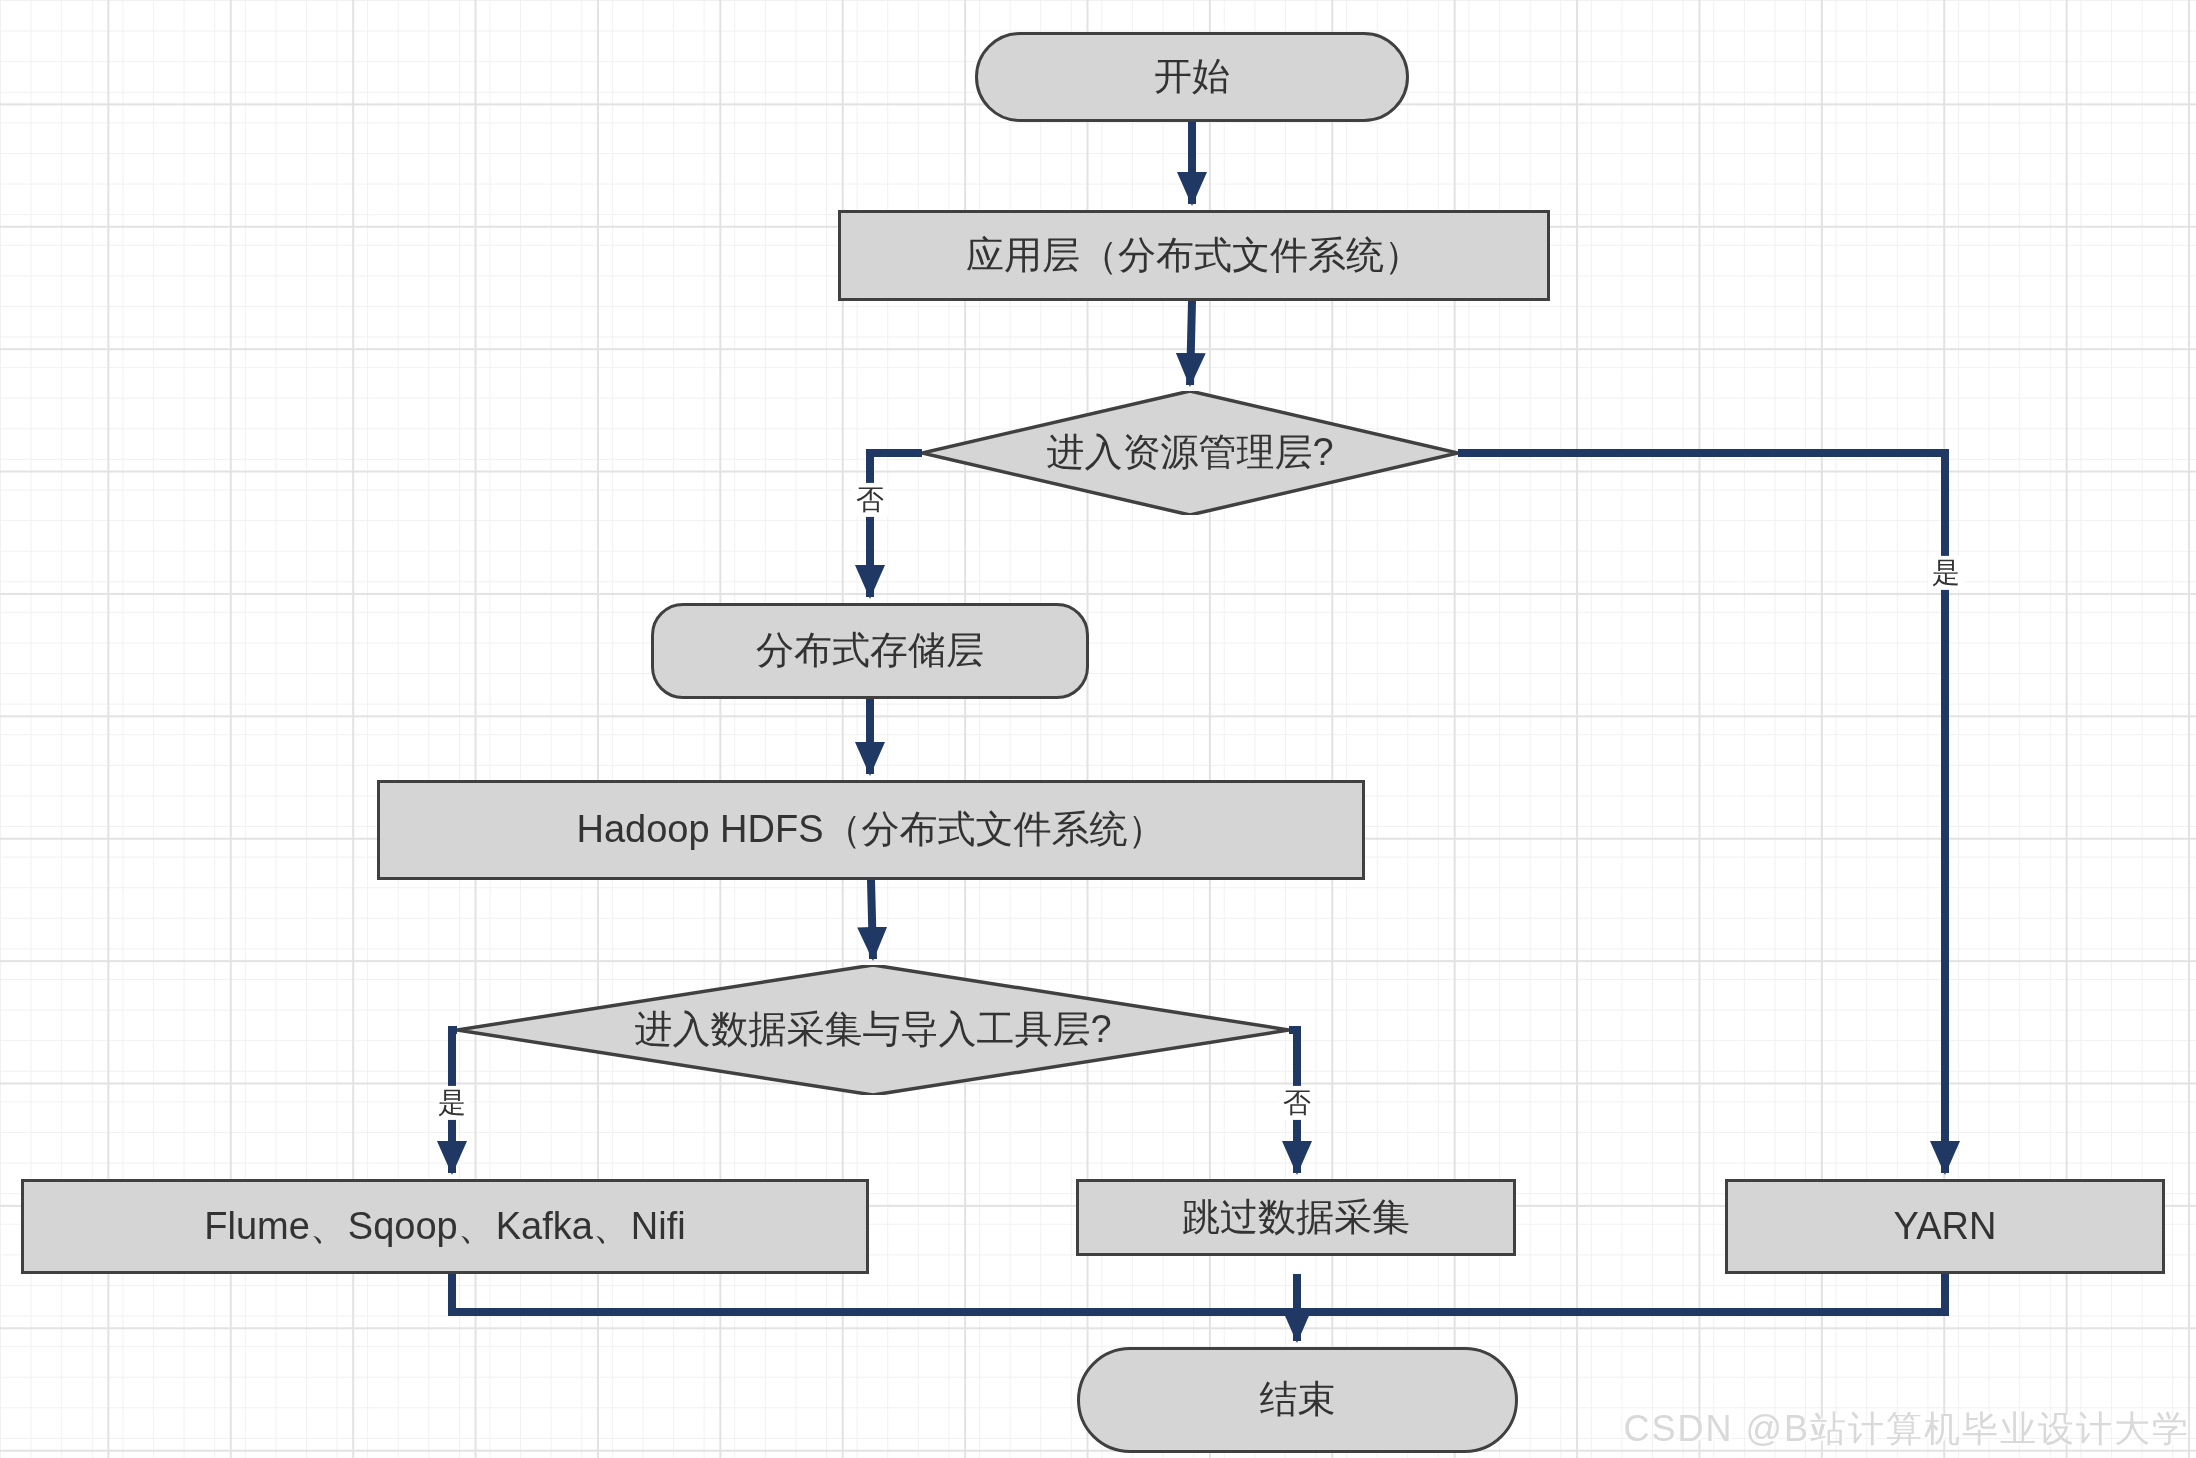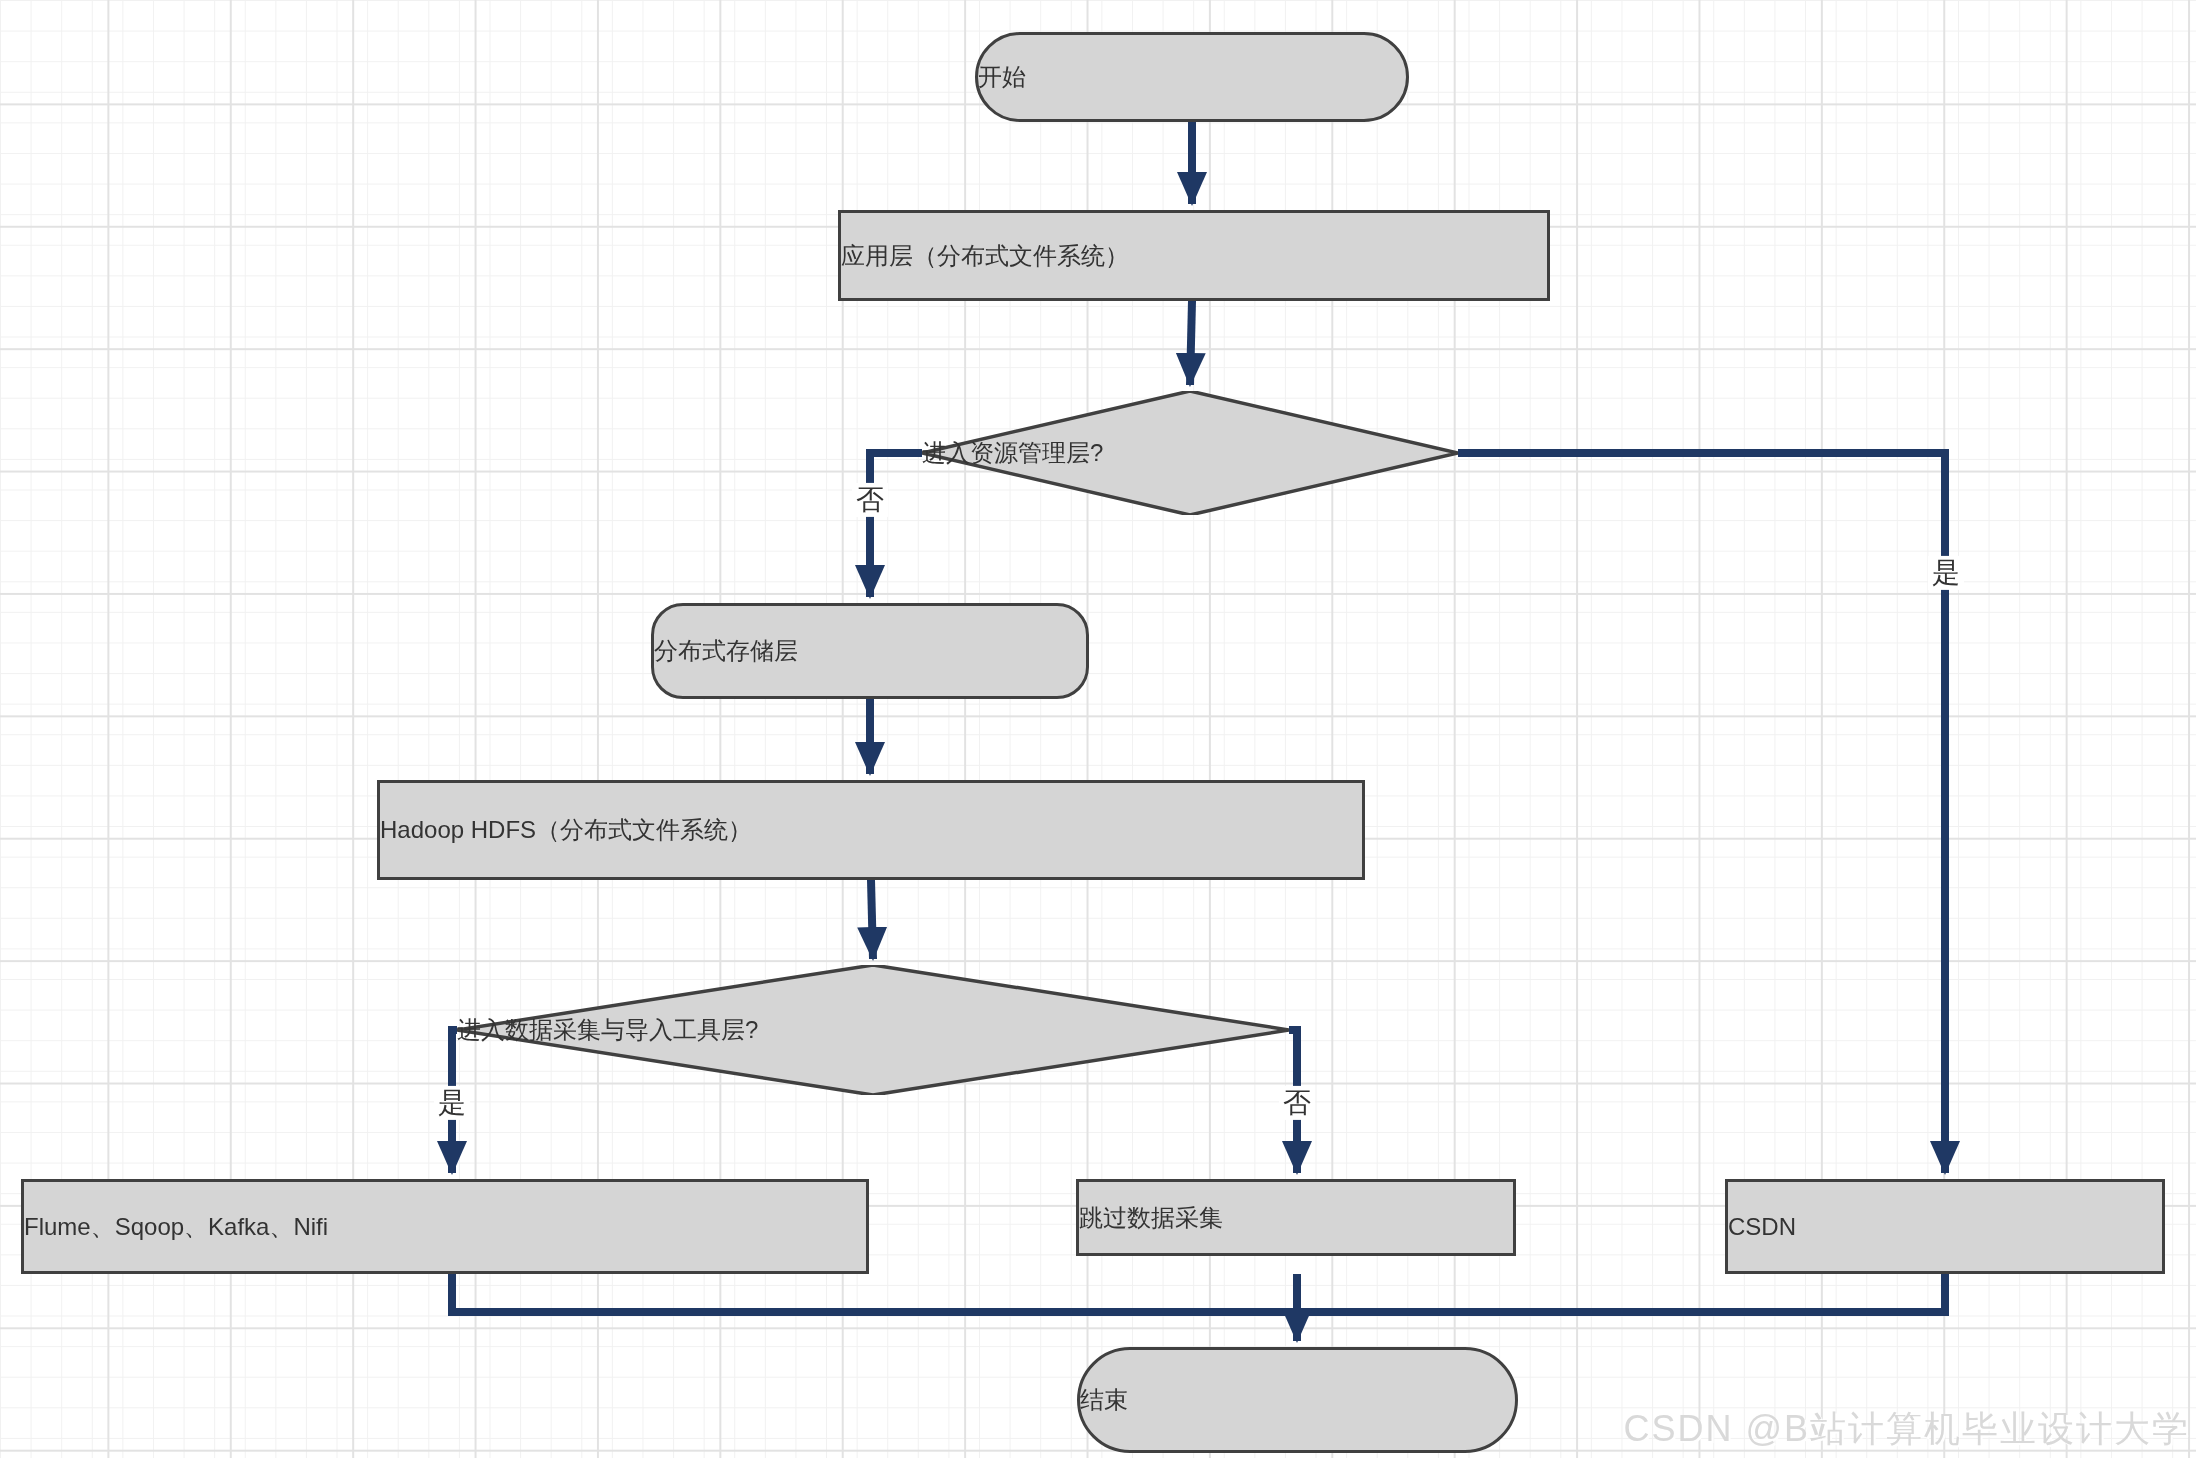--- a/index.html
+++ b/index.html
@@ -17,23 +17,23 @@
       linear-gradient(to bottom, var(--grid-minor) 1px, transparent 1px);
     background-size:122.4px 122.4px,122.4px 122.4px,30.6px 30.6px,30.6px 30.6px;
     background-position:-15px -19px,-15px -19px,0 0,0 0;
     font-family:"Liberation Sans","DejaVu Sans",sans-serif;
   }
   svg.edges{ position:absolute; left:0; top:0; width:2196px; height:1458px; z-index:1; }
   svg.edges path.edge{ fill:none; stroke:var(--arrow); stroke-width:8; }
   svg.edges marker path{ fill:var(--arrow); }
   .node{
     position:absolute; box-sizing:border-box; z-index:2;
-    display:flex; align-items:center; justify-content:flex-start;
+    display:flex; align-items:center; justify-content:center;
     background:var(--node-fill); border:3px solid var(--node-border);
-    color:var(--text); font-size:24px; text-align:center; line-height:1.25;
+    color:var(--text); font-size:38px; text-align:center; line-height:1.25;
   }
   .stadium{ border-radius:58px; }
   .diamond{ background:transparent; border:none; }
   .diamond svg{ position:absolute; left:0; top:0; width:100%; height:100%; }
   .diamond polygon{ fill:var(--node-fill); stroke:var(--node-border); stroke-width:3.5; vector-effect:non-scaling-stroke; }
   .diamond .label{ position:relative; z-index:1; }
   .edge-label{
     position:absolute; transform:translate(-50%,-50%); z-index:3;
     background:#ffffff; color:var(--text); font-size:28px; padding:1px 4px; line-height:1.15;
   }
@@ -98,21 +98,21 @@
 
   <div class="node" style="left:21px; top:1179px; width:848px; height:95px;">
     <span>Flume、Sqoop、Kafka、Nifi</span>
   </div>
 
   <div class="node" style="left:1076px; top:1179px; width:440px; height:77px;">
     <span>跳过数据采集</span>
   </div>
 
   <div class="node" style="left:1725px; top:1179px; width:440px; height:95px;">
-    <span>CSDN</span>
+    <span>YARN</span>
   </div>
 
   <div class="node stadium" style="left:1077px; top:1347px; width:441px; height:106px;">
     <span>结束</span>
   </div>
 
   <div class="edge-label" style="left:870px; top:500px;">否</div>
   <div class="edge-label" style="left:1946px; top:573px;">是</div>
   <div class="edge-label" style="left:452px; top:1103px;">是</div>
   <div class="edge-label" style="left:1297px; top:1103px;">否</div>

